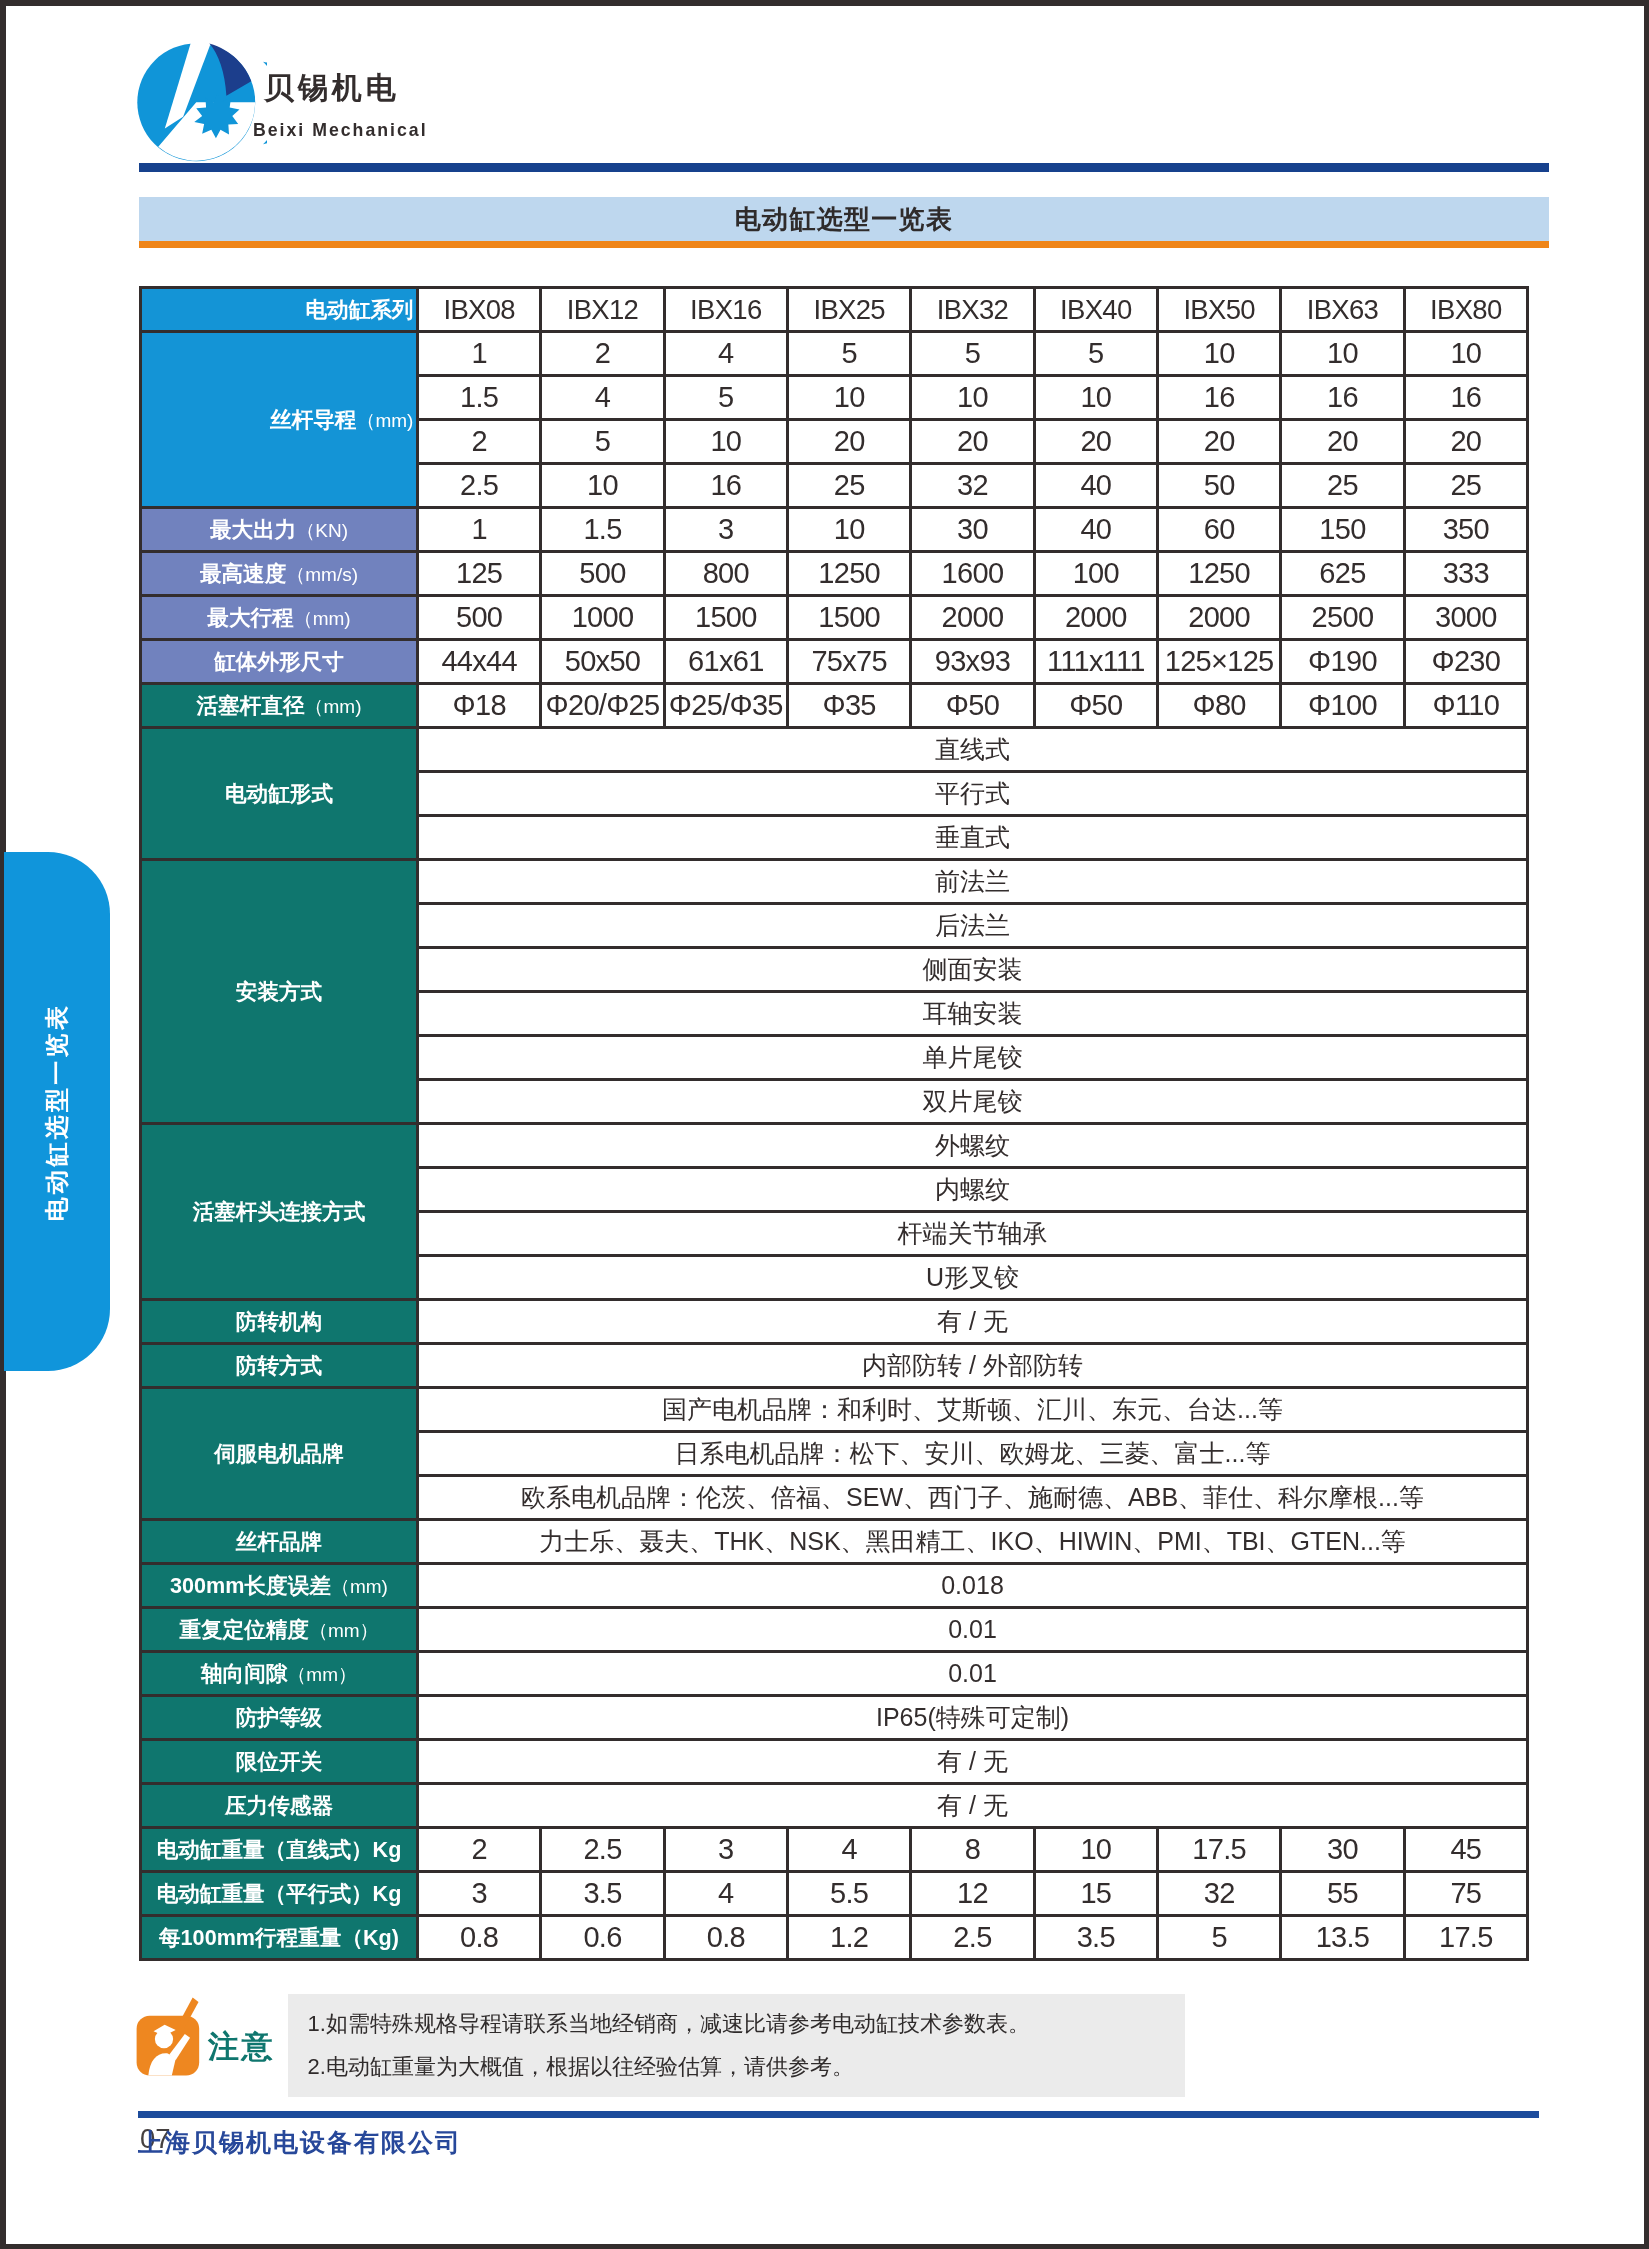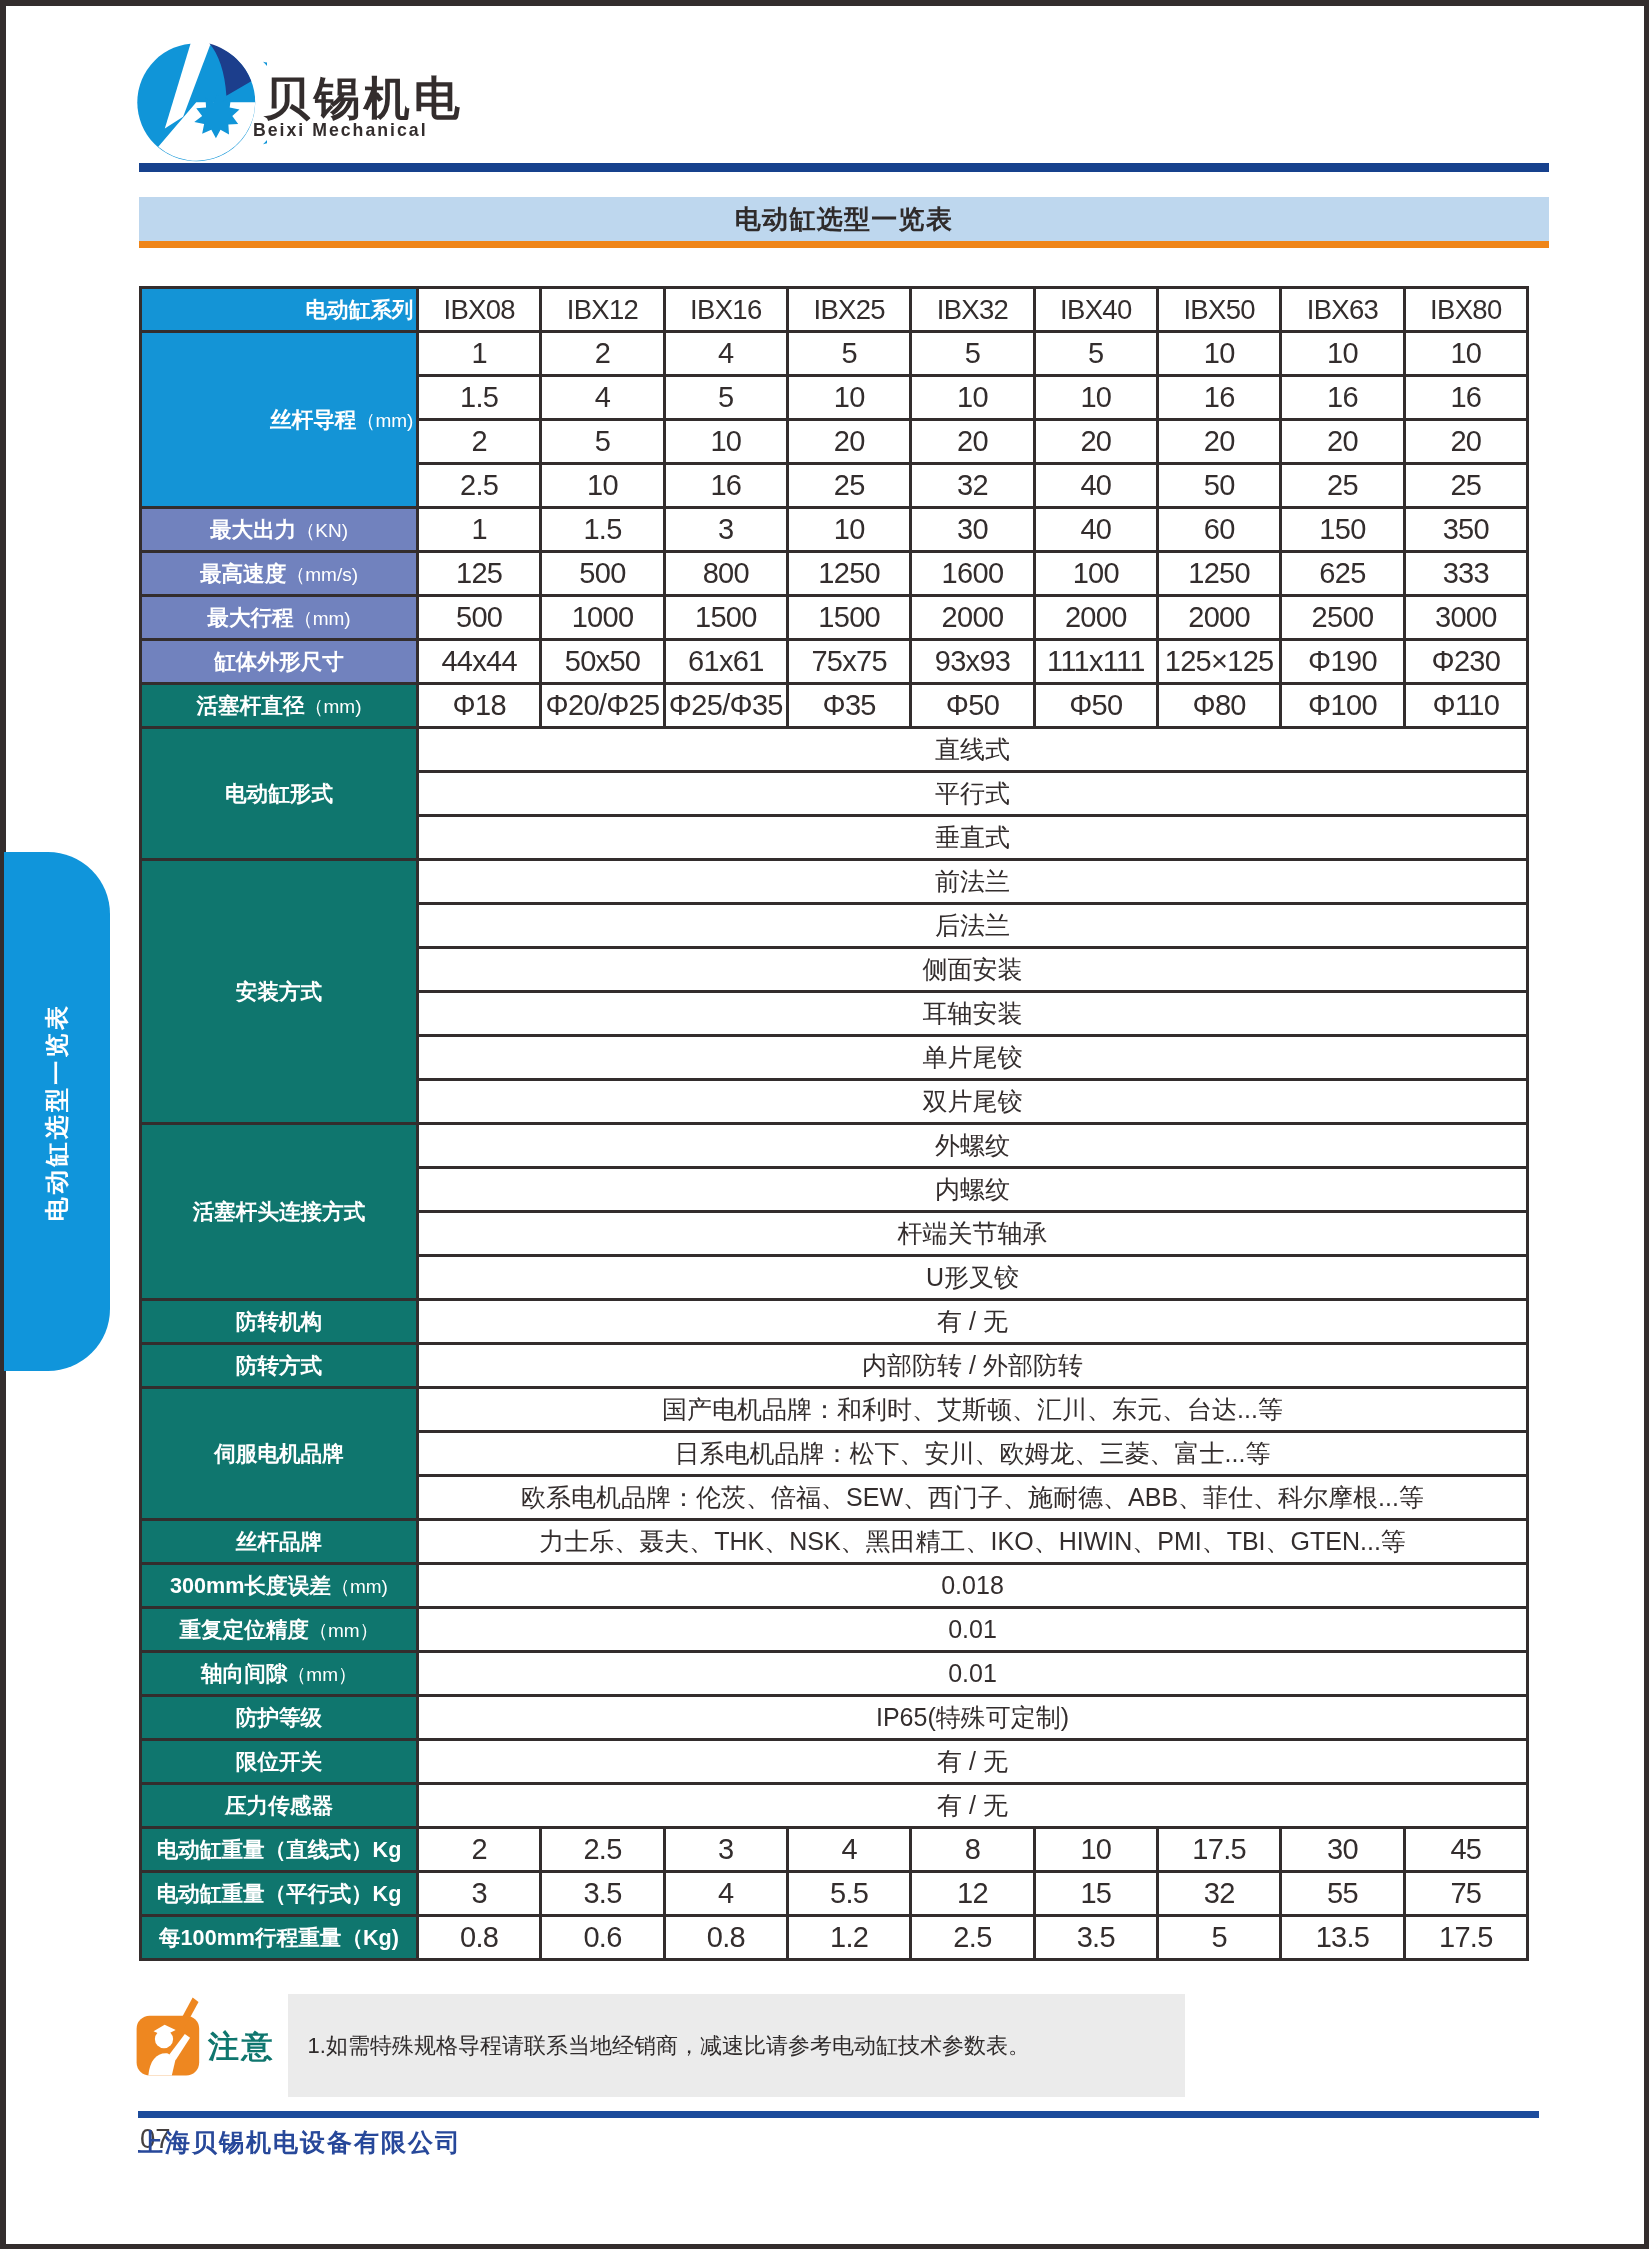--- a/index.html
+++ b/index.html
@@ -5,21 +5,21 @@
   html,body{margin:0;padding:0;}
   body{
     width:1650px;height:2250px;position:relative;background:#ffffff;
     font-family:"Liberation Sans","DejaVu Sans",sans-serif;color:#332d2d;
     overflow:hidden;
   }
   .frame{position:absolute;inset:0;border:6.5px solid #332d2d;pointer-events:none;z-index:50;}
 
   
   .logo-mark{position:absolute;left:136px;top:38px;}
-  .logo-cn{position:absolute;left:264px;top:68px;font-size:46px;font-weight:bold;letter-spacing:3.9px;color:#332d2d;}
+  .logo-cn{position:absolute;left:264px;top:68px;font-size:30px;font-weight:bold;letter-spacing:3.9px;color:#332d2d;}
   .logo-en{position:absolute;left:253px;top:120px;font-size:17.7px;font-weight:bold;letter-spacing:2px;color:#332d2d;}
   .rule-navy{position:absolute;left:139px;top:163px;width:1410px;height:8.5px;background:#17418d;}
 
   
   .banner{position:absolute;left:139px;top:197px;width:1410px;height:44px;background:#bed7ee;
     border-bottom:7.8px solid #ef8519;display:flex;align-items:center;justify-content:center;}
   .banner-title{font-size:26px;font-weight:bold;color:#2f2b2b;letter-spacing:1.3px;}
 
   
   .spec-table{position:absolute;left:139px;top:286px;width:1390px;border-collapse:collapse;table-layout:fixed;}
@@ -332,18 +332,19 @@
   <rect x="4" y="30" width="96" height="92" rx="20" fill="#ee8720"></rect>
   <path d="M90,2 L99,9 L56,88 L47,82 Z" fill="#ee8720"></path>
   <circle cx="46" cy="66" r="14" fill="#ffffff"></circle>
   <path d="M30,54 L47,44 L64,52 L46,61 Z" fill="#ffffff"></path>
   <path d="M22,122 C24,98 36,86 52,88 L64,96 L58,122 Z" fill="#ffffff"></path>
   <path d="M54,90 L78,58 L86,64 L64,98 Z" fill="#ffffff"></path>
 </svg>
 <div class="note-label">注意</div>
 <div class="note-box">
   <div class="note-line">1.如需特殊规格导程请联系当地经销商，减速比请参考电动缸技术参数表。</div>
+  <div class="note-line">2.电动缸重量为大概值，根据以往经验估算，请供参考。</div>
 </div>
 
 <div class="footer-rule"></div>
 <div class="page-num">07</div>
 <div class="company">上海贝锡机电设备有限公司</div>
 
 
 </body></html>

